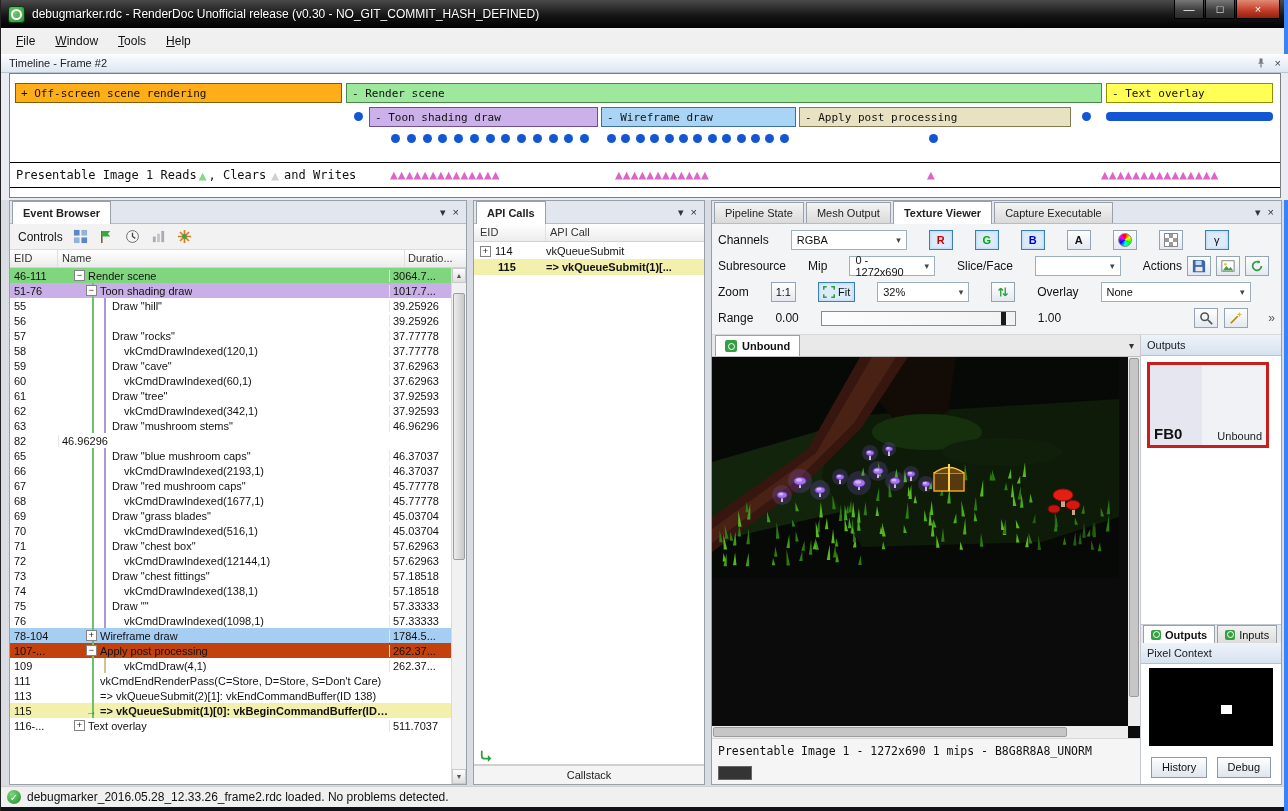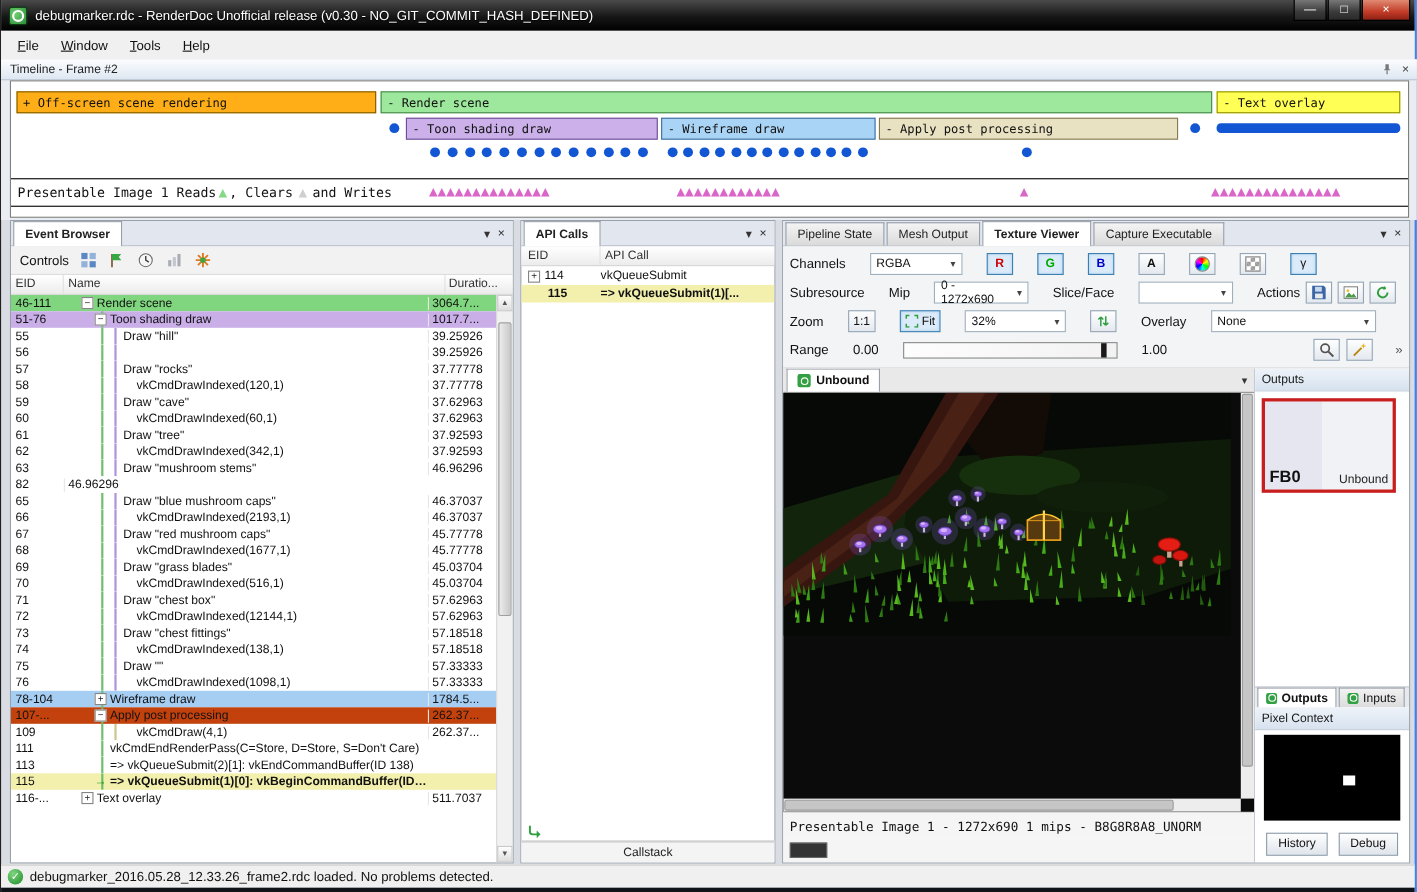--- a/index.html
+++ b/index.html
@@ -1,18 +1,18 @@
 <!DOCTYPE html>
 <html><head>
 <meta charset="utf-8">
 <style>
 *{margin:0;padding:0;box-sizing:border-box}
 html,body{width:1288px;height:811px;overflow:hidden}
 body{font-family:"Liberation Sans",sans-serif;font-size:12px;color:#111;background:#000}
-#app{position:relative;width:1288px;height:811px;background:#d9dde3;border-left:1px solid #222;border-right:2px solid #3b82f6}
+#app{position:relative;width:1288px;height:811px;background:#d9dde3;border-left:1px solid #222;border-right:4px solid #3b82f6}
 
 
 .titlebar{height:28px;background:linear-gradient(#4a4a4a,#161616 55%,#000);display:flex;align-items:center;color:#fff;padding-left:7px;gap:7px}
 .rd-logo{width:17px;height:17px;border-radius:3px;background:radial-gradient(circle at 35% 35%,#6fd06f,#2c8a38);border:1px solid #0d3d14;display:flex;align-items:center;justify-content:center}
 .rd-logo::after{content:"";width:7px;height:7px;border:2px solid #fff;border-radius:50%}
 .titlebar .title{font-size:12px;text-shadow:0 1px 1px #000;white-space:nowrap}
 .win-btns{margin-left:auto;display:flex;align-self:flex-start;padding-right:4px}
 .win-btn{width:30px;height:19px;display:flex;align-items:center;justify-content:center;color:#fff;font-size:11px;background:linear-gradient(#777,#3a3a3a 60%,#2a2a2a);border:1px solid #000;border-top:none;margin-left:1px}
 .win-btn.close{width:44px;background:linear-gradient(#e08a72,#c23b27 60%,#8f2114)}
 
@@ -729,21 +729,21 @@
         </div>
       <div class="ptab-icons">
         <span>▾</span>
         <span>×</span>
       </div>
     </div>
 
     <div class="tv-toolbar">
       <div class="tv-row">
         <span class="tv-lbl">Channels</span>
-        <div class="combo" style="width:84px">
+        <div class="combo" style="width:116px">
           <span>RGBA</span>
           <span class="carr">▾</span>
         </div>
         <div class="tbtn on chR">R</div>
         <div class="tbtn on chG">G</div>
         <div class="tbtn on chB">B</div>
         <div class="tbtn chA">A</div>
         <div class="tbtn">
             <span class="colorwheel"></span>
           </div>

